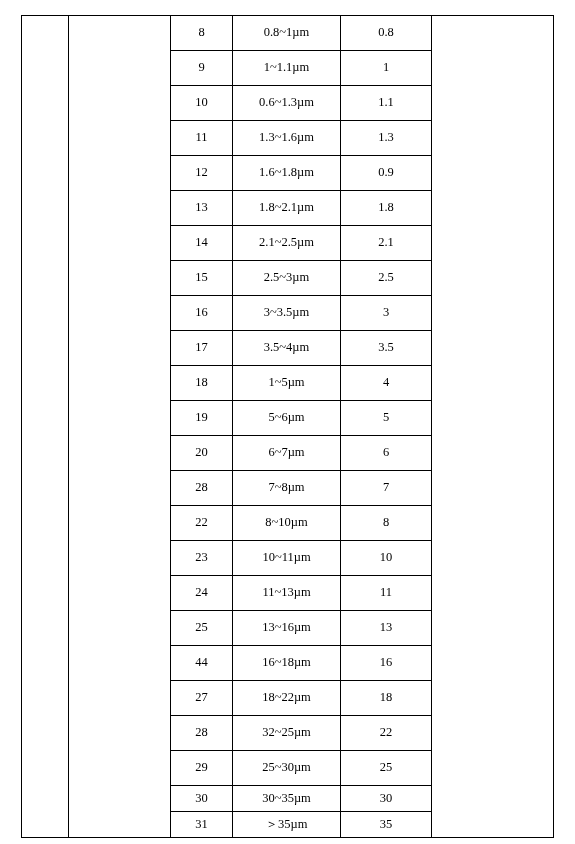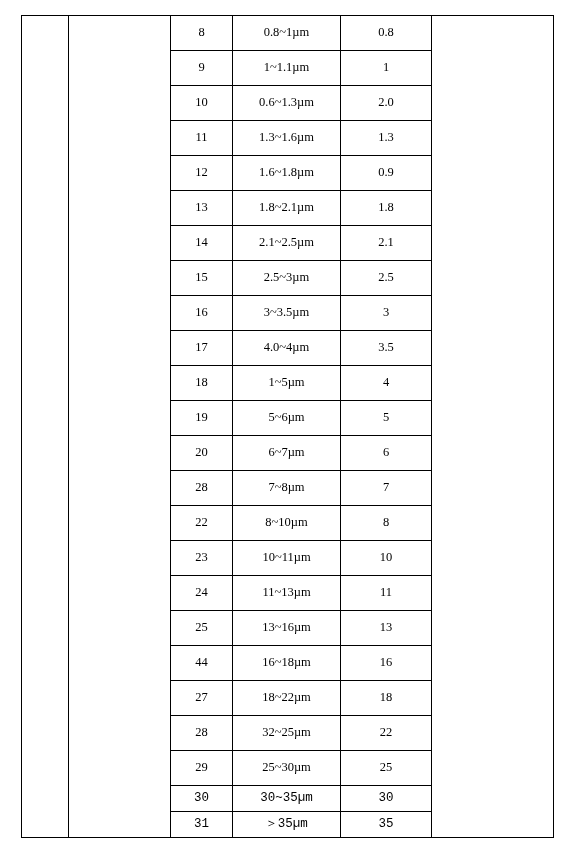--- a/index.html
+++ b/index.html
@@ -42,21 +42,21 @@
   
   col.c1 { width: 47px; }
   col.c2 { width: 102px; }
   col.c3 { width: 62px; }
   col.c4 { width: 108px; }
   col.c5 { width: 91px; }
   col.c6 { width: 122px; }
 
   td.blank { border-top: 1px solid #000000; border-bottom: 1px solid #000000; }
   tr.row-std td { height: 34px; }
-  tr.row-short td { height: 25px; font-family: Liberation Mono, monospace; }
+  tr.row-short td { height: 25px; }
 </style>
 </head>
 <body>
 
 <div class="page">
   <table class="grid">
     <colgroup>
       <col class="c1">
         <col class="c2">
         <col class="c3">
@@ -75,21 +75,21 @@
           <td class="blank" rowspan="24"></td>
         </tr>
         <tr class="row-std">
           <td>9</td>
           <td>1~1.1µm</td>
           <td>1</td>
         </tr>
         <tr class="row-std">
           <td>10</td>
           <td>0.6~1.3µm</td>
-          <td>2.0</td>
+          <td>1.1</td>
         </tr>
         <tr class="row-std">
           <td>11</td>
           <td>1.3~1.6µm</td>
           <td>1.3</td>
         </tr>
         <tr class="row-std">
           <td>12</td>
           <td>1.6~1.8µm</td>
           <td>0.9</td>
@@ -109,21 +109,21 @@
           <td>2.5~3µm</td>
           <td>2.5</td>
         </tr>
         <tr class="row-std">
           <td>16</td>
           <td>3~3.5µm</td>
           <td>3</td>
         </tr>
         <tr class="row-std">
           <td>17</td>
-          <td>4.0~4µm</td>
+          <td>3.5~4µm</td>
           <td>3.5</td>
         </tr>
         <tr class="row-std">
           <td>18</td>
           <td>1~5µm</td>
           <td>4</td>
         </tr>
         <tr class="row-std">
           <td>19</td>
           <td>5~6µm</td>

